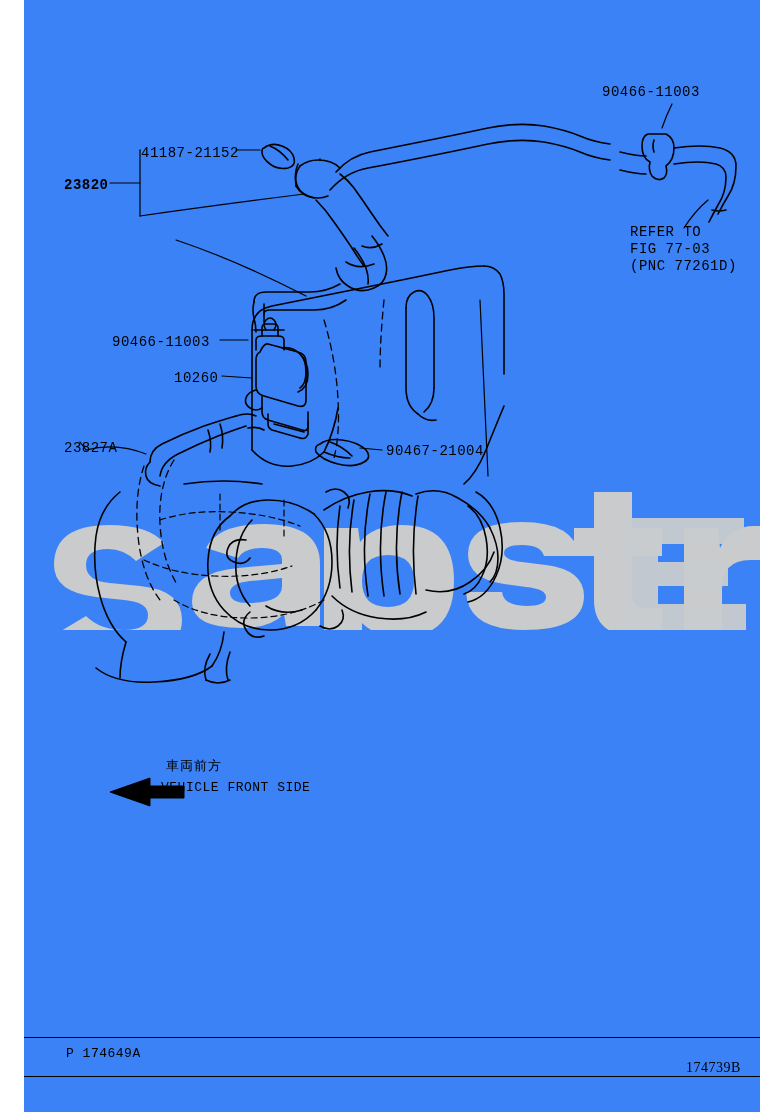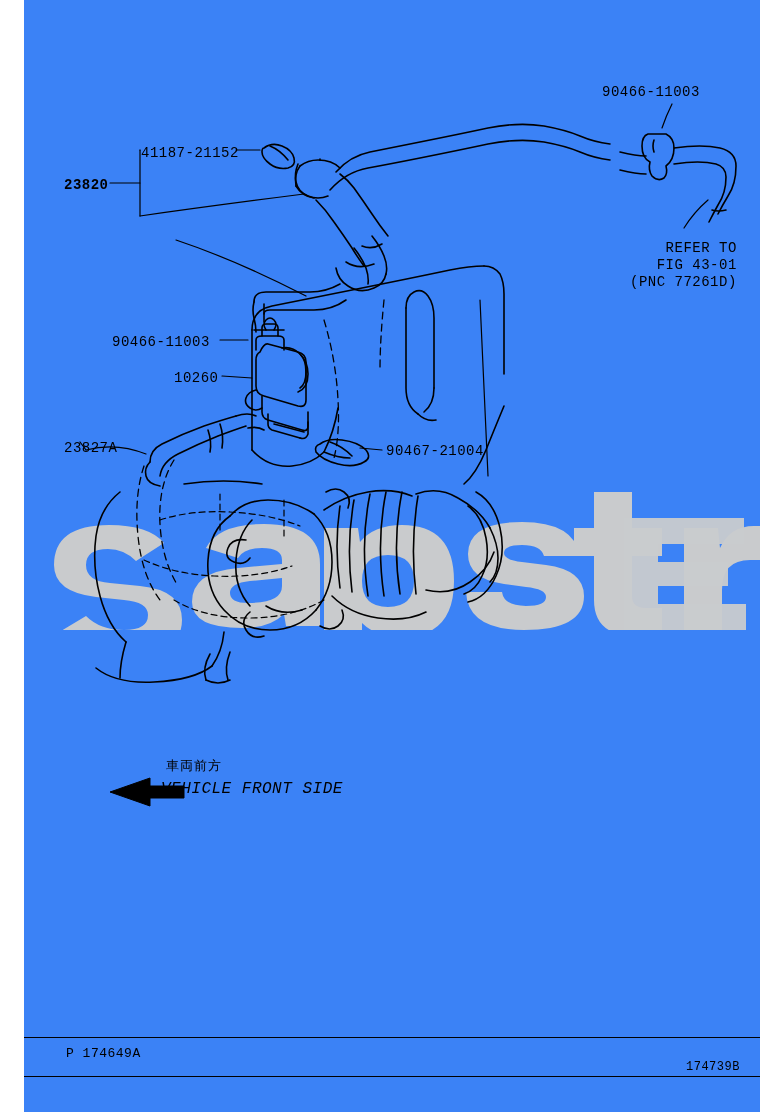--- a/index.html
+++ b/index.html
@@ -47,22 +47,23 @@
     left: 42px;
     top: 1046px;
     font-size: 13px;
     letter-spacing: 0.5px;
     font-family: Liberation Mono, monospace;
   }
   .footer-right {
     position: absolute;
     left: 662px;
     top: 1060px;
-    font-size: 12px;
+    font-size: 14px;
     letter-spacing: 0.5px;
+    font-family: Liberation Serif, serif;
   }
   .rule {
     position: absolute;
     left: 0;
     width: 760px;
     height: 1px;
     background: #000000;
   }
   .rule-top { top: 1037px; }
   .rule-bottom { top: 1076px; }
@@ -264,23 +265,23 @@
   </svg>
 
   <div class="label" style="left:578px; top:84px;">90466-11003</div>
   <div class="label" style="left:117px; top:145px;">41187-21152</div>
   <div class="label" style="left:40px; top:177px;font-weight:bold;">23820</div>
   <div class="label" style="left:88px; top:334px;">90466-11003</div>
   <div class="label" style="left:150px; top:370px;">10260</div>
   <div class="label" style="left:40px; top:440px;">23827A</div>
   <div class="label" style="left:362px; top:443px;text-align:right;">90467-21004</div>
 
-  <div class="label label-multiline" style="left:606px; top:240px;text-align:right;"><span>REFER TO</span><br><span>FIG 43-01</span><br><span>(PNC 77261D)</span></div>
+  <div class="label label-multiline" style="left:606px; top:224px;"><span>REFER TO</span><br><span>FIG 77-03</span><br><span>(PNC 77261D)</span></div>
 
   <div class="label label-jp" style="left:142px; top:757px;">車両前方</div>
-  <div class="label" style="left:137px; top:780px; font-size:16px;font-style:italic;">VEHICLE FRONT SIDE</div>
+  <div class="label" style="left:137px; top:780px; font-size:13px;">VEHICLE FRONT SIDE</div>
 
   <div class="rule rule-top"></div>
   <div class="rule rule-bottom"></div>
   <div class="footer-left">P 174649A</div>
   <div class="footer-right">174739B</div>
 
 </div>
 
 </body></html>

